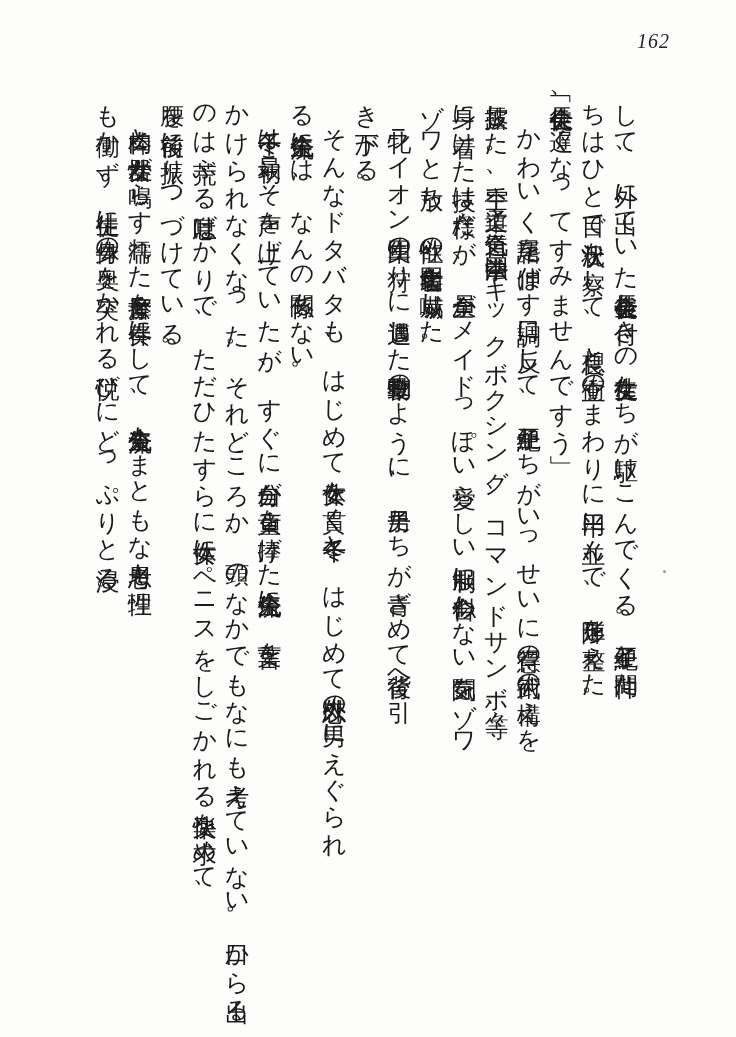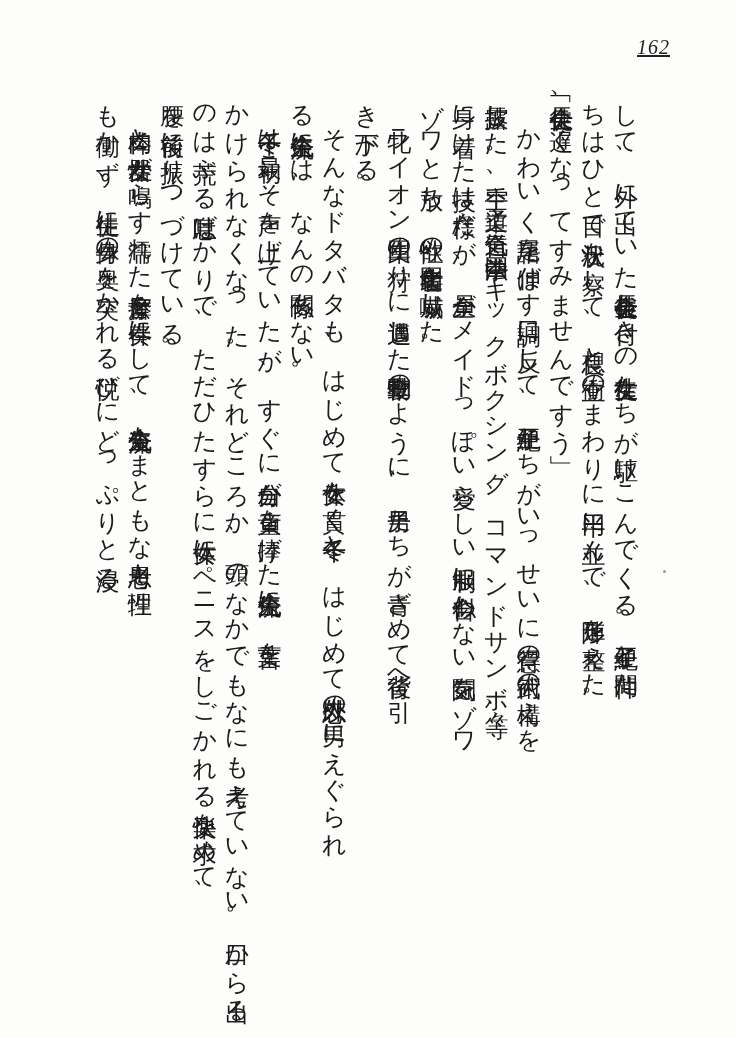--- a/index.html
+++ b/index.html
@@ -14,27 +14,26 @@
     overflow: hidden;
     font-family: "Liberation Serif", "DejaVu Serif", serif;
   }
   #page {
     position: absolute;
     inset: 0;
     background: #fdfdfc;
   }
   #page-number {
     position: absolute;
-    top: 36px;
+    top: 30px;
     right: 66px;
     font-style: italic;
     font-size: 20px;
     color: #222;
     letter-spacing: 1px;
-    text-decoration: underline;
   }
   #text-block {
     position: absolute;
     top: 88px;
     right: 94px;
     height: 912px;
     writing-mode: vertical-rl;
     text-orientation: mixed;
     color: #1b1b1b;
     font-size: 24px;

